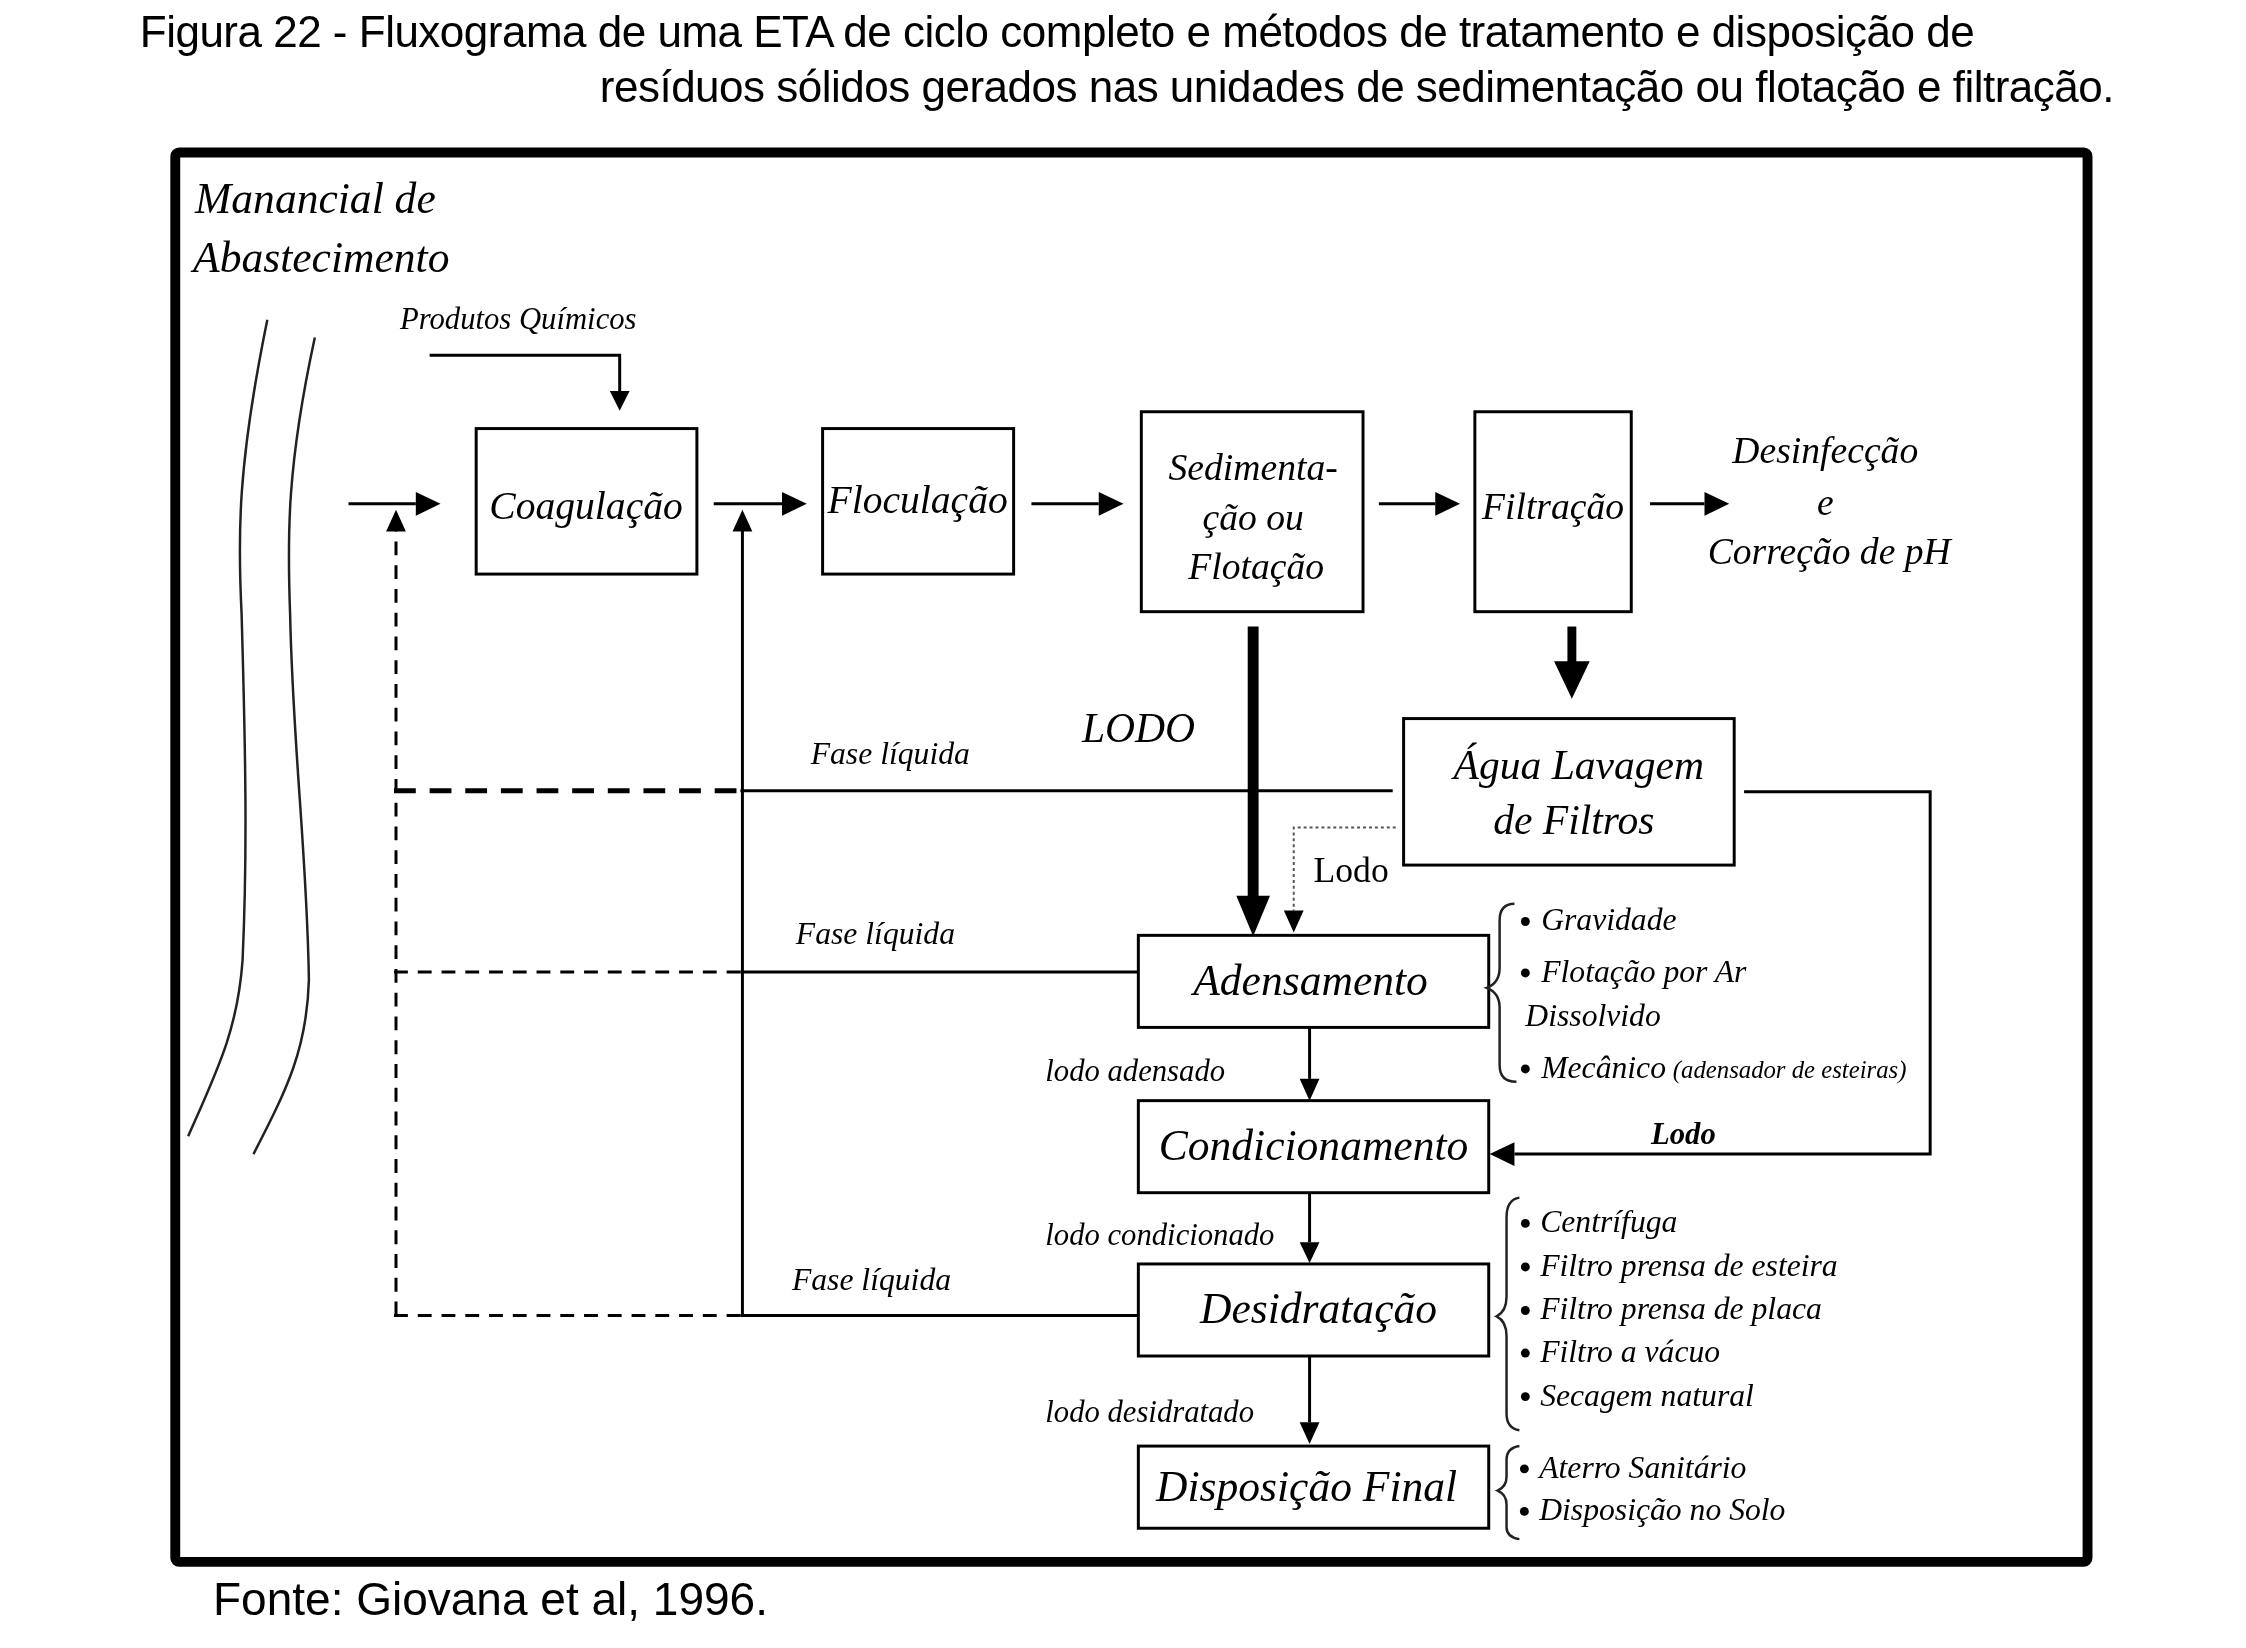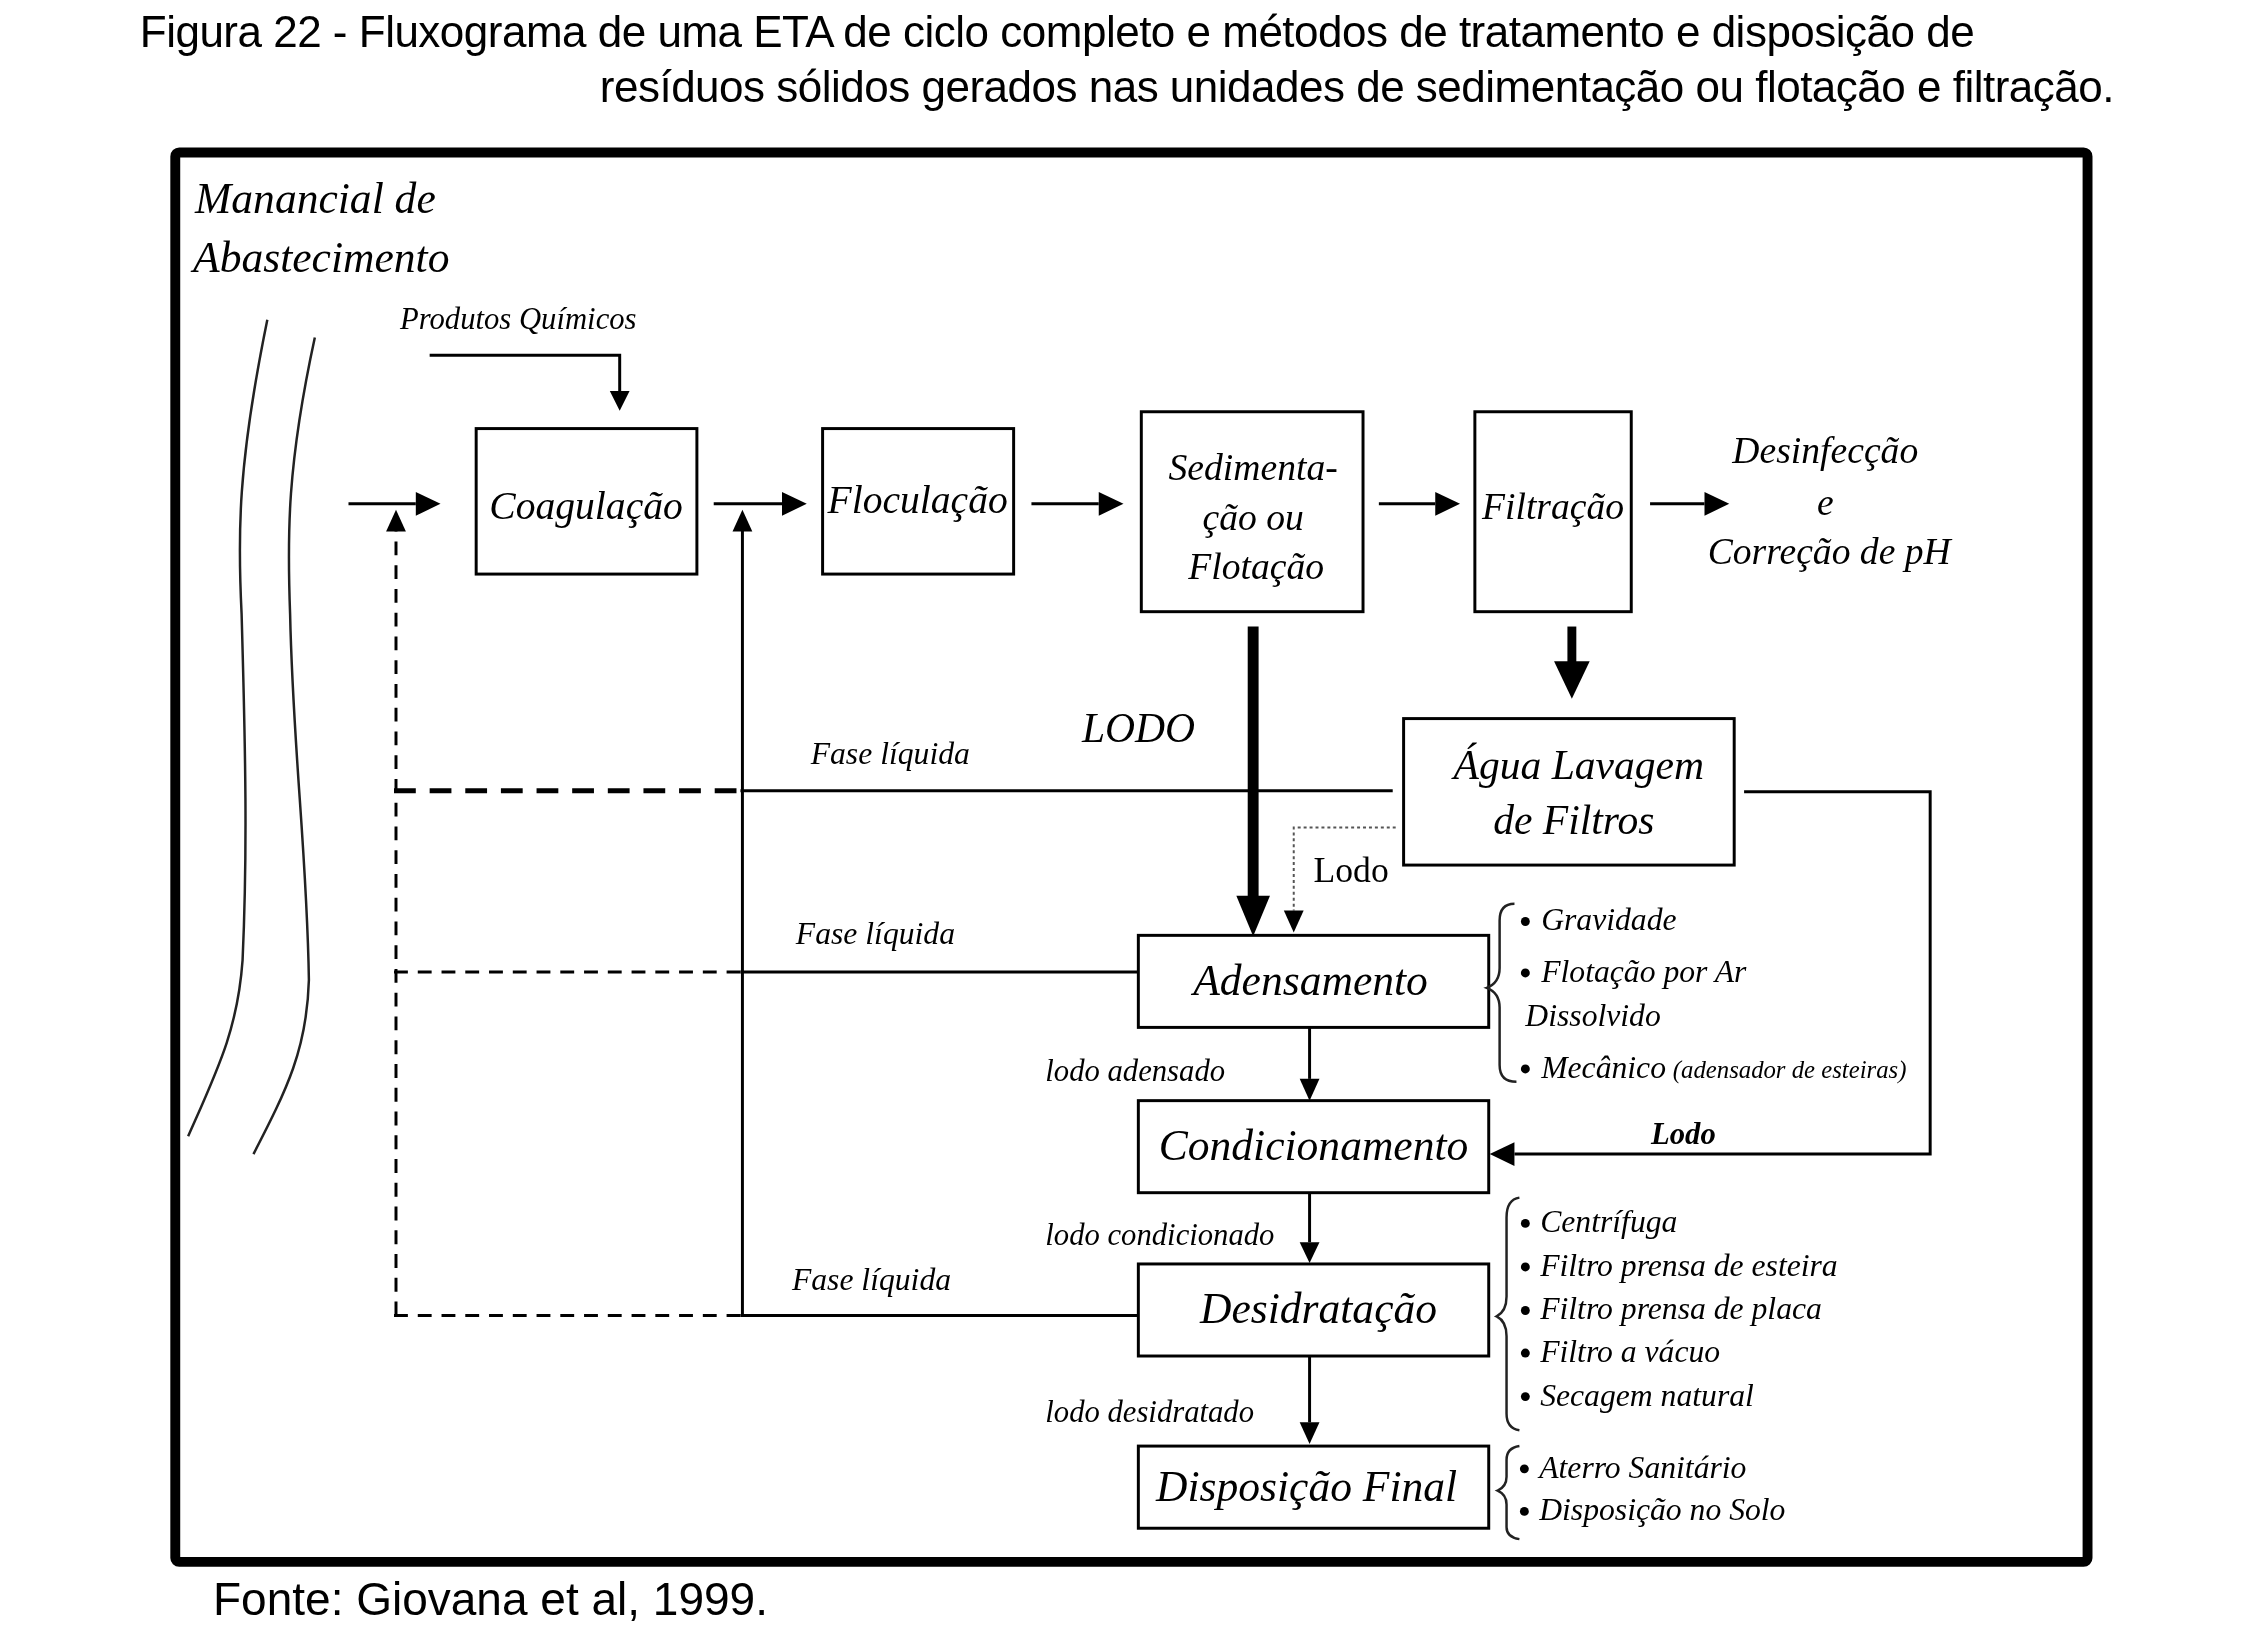--- a/index.html
+++ b/index.html
@@ -170,14 +170,14 @@
   </g>
 
   <g>
     <circle cx="1540" cy="1484" r="4.5" fill="#000"></circle>
     <text class="t" x="1555" y="1493" font-size="32">Aterro Sanitário</text>
     <circle cx="1540" cy="1527" r="4.5" fill="#000"></circle>
     <text class="t" x="1555" y="1536" font-size="32">Disposição no Solo</text>
   </g>
 </svg>
 
-<div class="source">Fonte: Giovana et al, 1999.</div>
+<div class="source">Fonte: Giovana et al, 1996.</div>
 
 
 </body></html>

